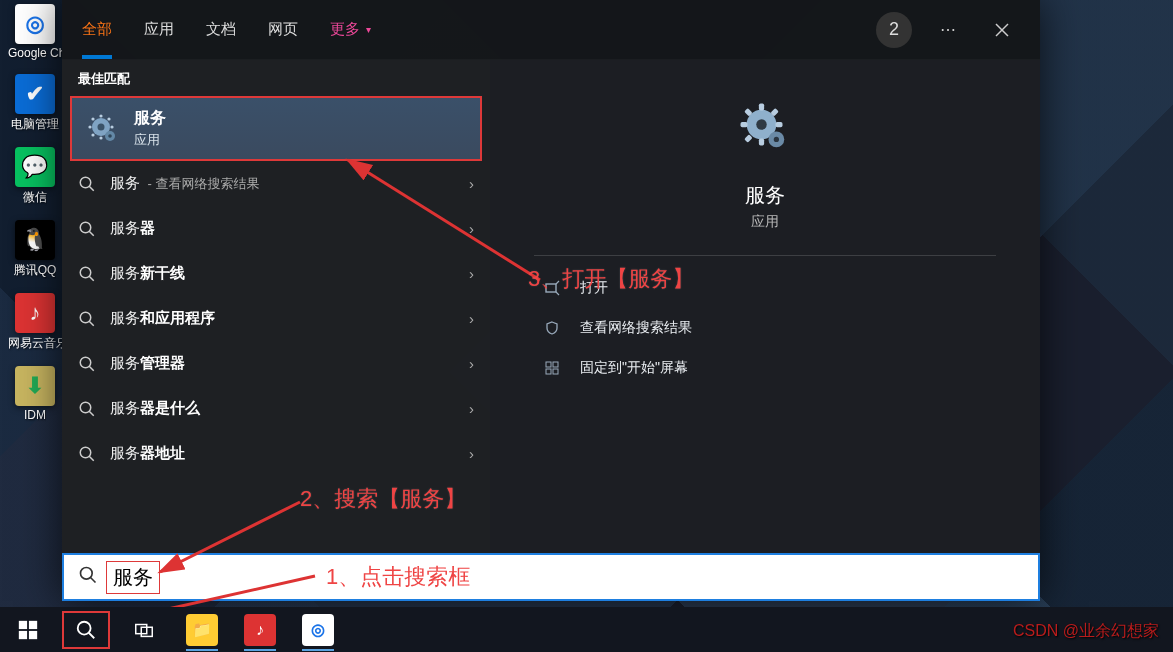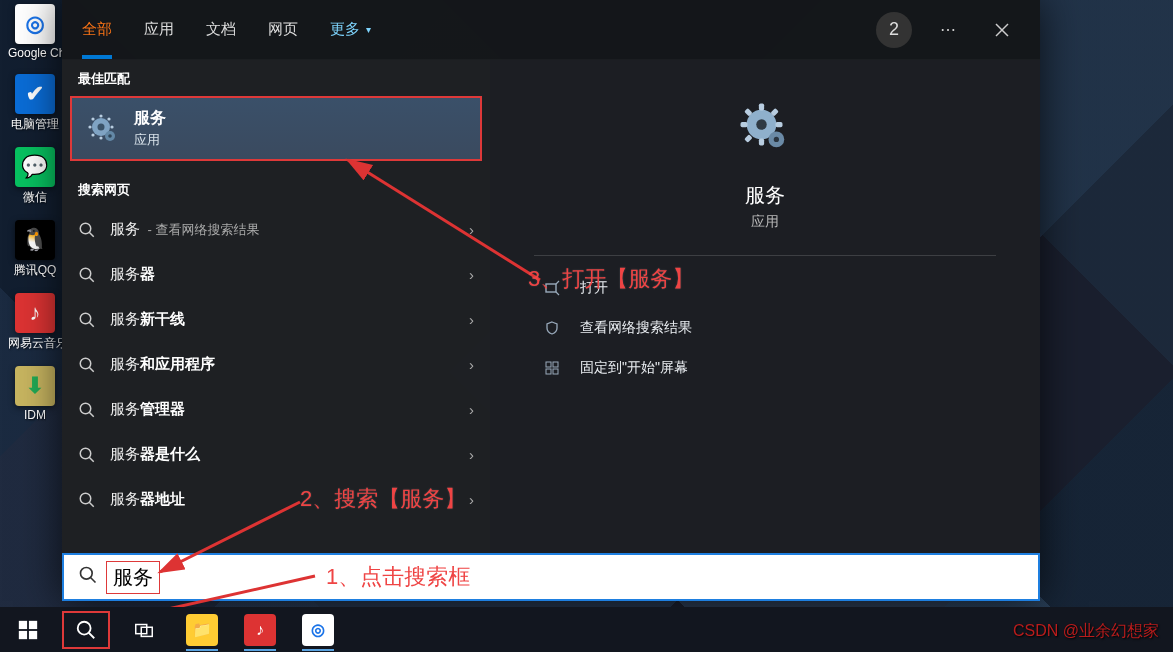--- a/index.html
+++ b/index.html
@@ -31,21 +31,21 @@
     box-shadow:0 0 40px rgba(0,0,0,.7);
   }
   .sp-header {
     height:60px; display:flex; align-items:center;
     border-bottom:1px solid rgba(255,255,255,.03);
   }
   .sp-tabs { display:flex; height:100%; padding-left:20px; gap:32px; }
   .sp-tab { display:flex; align-items:center; font-size:15px; color:#ddd; position:relative; cursor:pointer;}
   .sp-tab.active { color:#f97316; }
   .sp-tab.active::after { content:""; position:absolute; left:0; right:0; bottom:0; height:4px; background:#0078d4;}
-  .sp-more { display:flex; align-items:center; gap:6px; font-size:15px; color:#7dd3fc;}
+  .sp-more { display:flex; align-items:center; gap:6px; font-size:15px; color:#ec4899;}
   .sp-header-right { margin-left:auto; display:flex; align-items:center; gap:18px; padding-right:20px;}
   .badge { width:36px; height:36px; border-radius:50%; background:#333; display:flex; align-items:center; justify-content:center; font-size:18px; color:#ddd;}
   .hdr-btn { width:36px; height:36px; display:flex; align-items:center; justify-content:center; color:#ccc; font-size:16px;}
   .hdr-btn svg { width:16px; height:16px; }
 
   .sp-body { display:flex; height:calc(100% - 60px - 48px);}
   .left-col { width:428px; background:rgba(32,34,38,.85); display:flex; flex-direction:column; overflow:hidden;}
   .section-hdr { padding:10px 16px 8px; font-size:13px; font-weight:600; color:#fff;}
   .best-match { margin:0 8px; border:2px solid #de3939; background:#3a5a7a; background:linear-gradient(#3a5069,#3a4a5f); padding:10px 14px; display:flex; align-items:center; gap:14px;}
   .bm-icon { width:34px; height:34px; border-radius:2px; display:flex; align-items:center; justify-content:center;}
@@ -177,21 +177,20 @@
             <circle cx="14" cy="14" r="3.5" fill="#3a5268"></circle>
             <circle cx="23" cy="23" r="5" fill="#6388a6"></circle>
               <circle cx="23" cy="23" r="1.8" fill="#2f4558"></circle>
           </svg>
         </div>
         <div class="bm-text">
           <div class="t1">服务</div>
           <div class="t2">应用</div>
         </div>
       </div>
-      <div class="section-hdr" style="margin-top:10px">搜索网页</div>
       <div class="list">
           <div class="row">
             <span class="mag"><svg viewBox="0 0 24 24">
                 <circle cx="10" cy="10" r="7" fill="none" stroke="#ccc" stroke-width="2"></circle>
                 <line x1="15" y1="15" x2="21" y2="21" stroke="#ccc" stroke-width="2"></line>
               </svg></span>
   <span class="txt">服务<b></b><span class="hint"> - 查看网络搜索结果</span></span>
   <span class="chev">›</span>
           </div>
           <div class="row">

